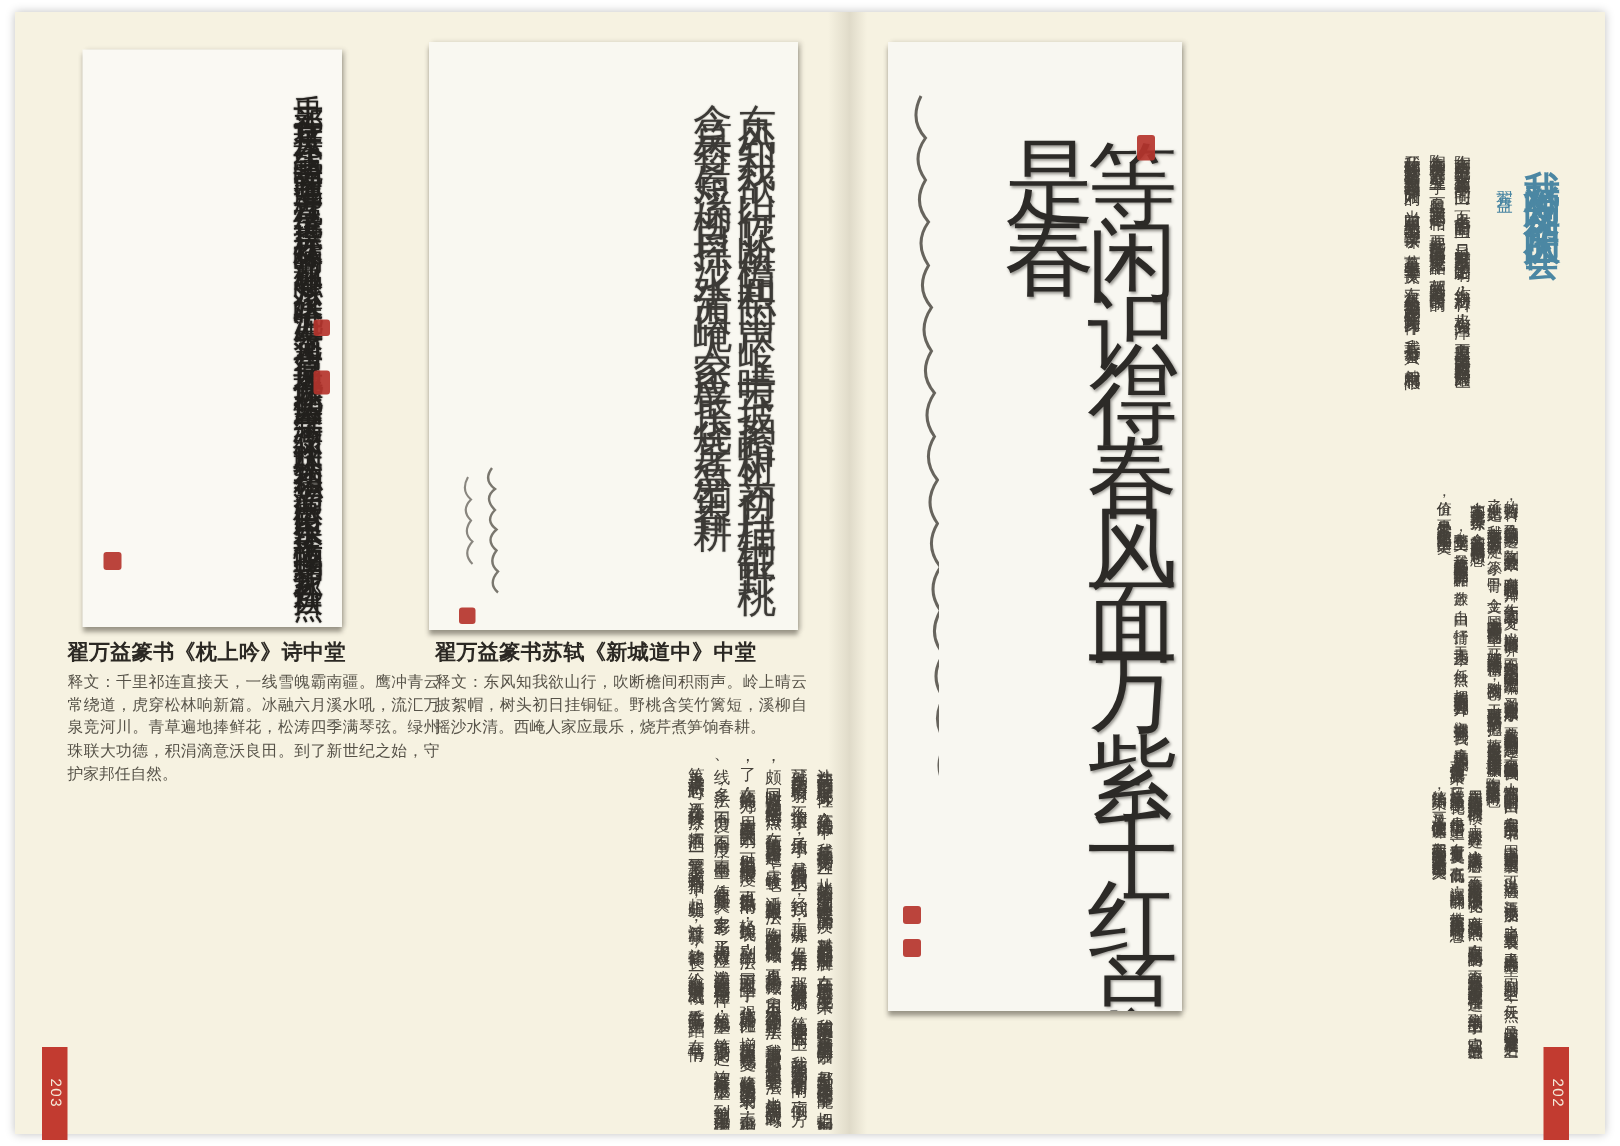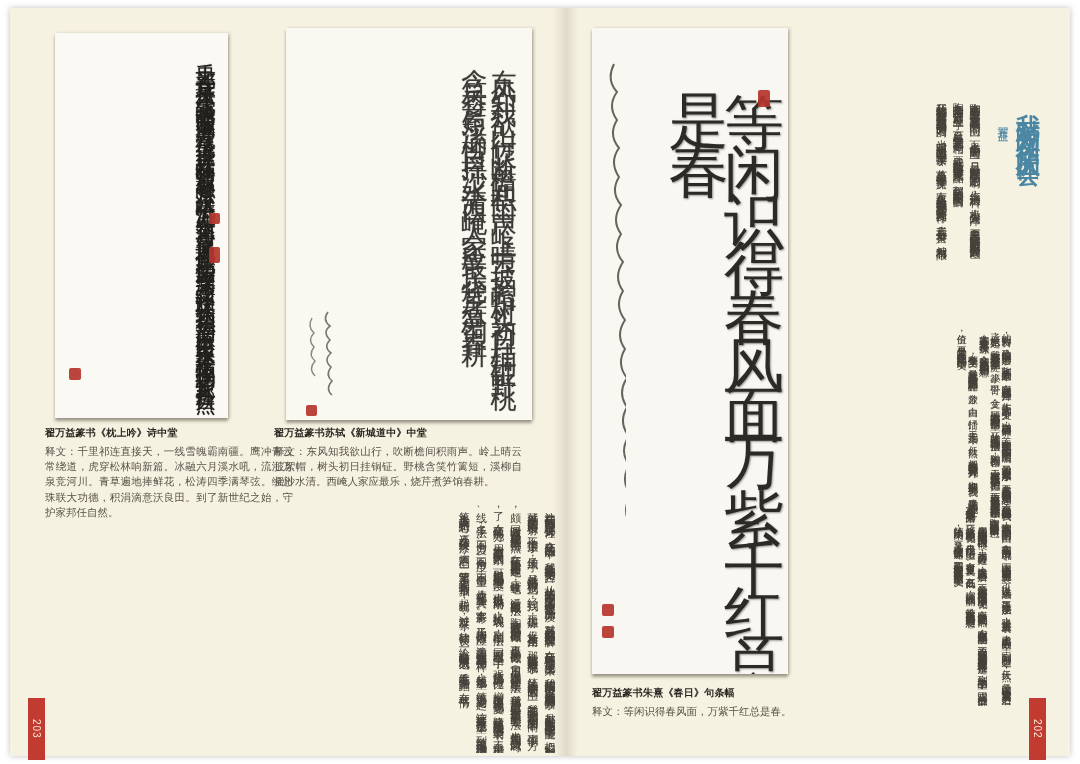--- a/index.html
+++ b/index.html
@@ -29,21 +29,21 @@
   .artwork3 { left:37px; top:20px; width:196px; height:646px; background:#f8f7f1; }
   .artwork3 .vart { position:absolute; right:6px; top:18px; height:612px; width:172px;
                     font-size:60px; line-height:.92; letter-spacing:.82em; color:#2c2a27;
                     text-shadow:1px 1px 2px rgba(30,28,25,.45); }
   .seal { position:absolute; background:#b5342c; border-radius:2px; opacity:.92; }
   .inscription-svg { position:absolute; }
 
   
   .caption { position:absolute; width:248px; }
   .cap-title { font-family:"Liberation Sans","DejaVu Sans",sans-serif; font-weight:bold;
-               font-size:10px; color:#2b2823; letter-spacing:.02em; margin-bottom:4px; }
+               font-size:14px; color:#2b2823; letter-spacing:.02em; margin-bottom:4px; }
   .cap-shiwen { font-size:10.5px; line-height:1.45; color:#565248; text-align:justify; }
 
   
   .vtext { position:absolute; writing-mode:vertical-rl; text-orientation:upright;
            color:#45413a; overflow:hidden; text-align:justify; }
   .vtext p { margin:0; }
   .vtext p.ind { text-indent:2em; }
   .frame-a { right:88px; top:64px;  width:206px; height:232px; font-size:11px; letter-spacing:.1em; line-height:1.52; }
   .frame-b { right:58px; top:318px; width:236px; height:192px; font-size:10px; letter-spacing:.08em; line-height:1.12; }
   .frame-c { right:58px; top:490px; width:244px; height:208px; font-size:10px; letter-spacing:.08em; line-height:1.2; }
@@ -88,21 +88,21 @@
         <path d="M10 10 q-5 9 2 15 q-7 7 0 14 q-6 8 1 14 q-7 8 0 15" fill="none" stroke="#5a564e" stroke-width="1.4" opacity=".7"></path>
       </svg>
       <div class="seal" style="left:20px; bottom:4px; width:11px; height:11px;"></div>
     </div>
 
     <div class="caption" style="left:35px; top:418px;">
       <div class="cap-title">翟万益篆书《枕上吟》诗中堂</div>
       <div class="cap-shiwen">释文：千里祁连直接天，一线雪魄霸南疆。鹰冲青云常绕道，虎穿松林响新篇。冰融六月溪水吼，流汇万泉竞河川。青草遍地捧鲜花，松涛四季满琴弦。绿州珠联大功德，积涓滴意沃良田。到了新世纪之始，守护家邦任自然。</div>
     </div>
 
-    <div class="caption" style="left:264px; top:418px;">
+    <div class="caption" style="left:280px; top:418px;">
       <div class="cap-title">翟万益篆书苏轼《新城道中》中堂</div>
       <div class="cap-shiwen">释文：东风知我欲山行，吹断檐间积雨声。岭上晴云披絮帽，树头初日挂铜钲。野桃含笑竹篱短，溪柳自摇沙水清。西崦人家应最乐，烧芹煮笋饷春耕。</div>
     </div>
 
     <div class="vtext left-block">
       <p>让其在我们的笔下过早地丧失了野性。在笔法的提炼中，我反复地审读陶文拓片，从一张张的拓片中每个文字的细微之中找寻笔法上的异质，对其形成的过程不断加深理解，在自己的笔下放量性地生发出来，我相信陶文中每一个没有被后世利用的特异因子，都是引发陶文风格变迁的原子能量，把它们加以裂变，就可能产生艺术的核辐射，不怕这个原子、质子细小，就是害怕自己找不到，一经找到，加工提炼，促其发生作用，那惊世骇俗的结果就来临了。笔法的选择在大的区间上，我站在了陶戳文字和刻画文字的中间，倾倒于一方，自然就是一种偏颇，同时吸收这两种表现手法的笔法特点，在行笔中大胆运用露锋起笔，露锋收笔，适时加入藏锋手法，陶文的藏锋既不是颜楷的藏锋，也不是小篆的藏锋，用不用《天发神谶》碑的起止手法？我适当挪用了自己在甲骨文创作中积累的一套笔法，当使用到陶文领域时，更是把它夸张化了，在藏锋的地方，用方的度有了很大的区别，可以把笔毛用到最大限度，也可以微风细雨，轻松的表现，剧烈的手法，同时出现在一个字中，强化笔道的对比性，增加审美主体的视觉感受。藏锋起笔的路线不因袭隶书，不重蹈楷书，多路线、多手法，不同力度、不同角度、不同墨量，使变化曲尽其美，丰富多彩。为了加大抒情效应，泼墨的程式和自己草书创作一样，起笔饱泼墨，笔道渗染到了一起，连续写好多字也不泼墨，到笔出现了飞白仍不罢休，当笔头上形成干枯状态时，还是在绞转拧擦，挥洒不已，一笔墨写了一个长长的音乐节拍，起止分明，过渡舒张，韵律修长，给人一种酣畅淋漓之气概。毛笔在纸面上舞蹈，在草书情</p>
     </div>
 
     <div class="pagenum pn-left">
       <span>203</span>
@@ -114,24 +114,20 @@
     <div class="artwork artwork3">
       <div class="vart">等闲识得春风面万紫千红总是春</div>
       <svg class="inscription-svg" style="left:8px; top:30px;" width="26" height="560" viewBox="0 0 26 560">
         <path d="M14 6 q-8 16 3 28 q-10 14 0 28 q-9 15 2 28 q-10 14 0 29 q-9 15 2 28 q-10 15 0 29 q-9 15 2 28 q-10 15 0 29 q-9 15 2 29 q-10 15 0 29 q-9 15 2 29 q-10 15 0 29 q-9 16 2 29 q-10 15 0 29 q-9 16 2 30 q-10 16 0 30 q-8 15 2 28" fill="none" stroke="#4e4a43" stroke-width="2" opacity=".85"></path>
       </svg>
       <div class="seal" style="right:18px; top:62px; width:12px; height:17px;"></div>
       <div class="seal" style="left:10px; bottom:58px; width:12px; height:12px;"></div>
       <div class="seal" style="left:10px; bottom:36px; width:12px; height:12px;"></div>
     </div>
 
-    <div class="caption" style="left:37px; top:678px;">
-      <div class="cap-title">翟万益篆书朱熹《春日》句条幅</div>
-      <div class="cap-shiwen">释文：等闲识得春风面，万紫千红总是春。</div>
-    </div>
 
     <div class="title-block">
       <h1>我对陶文创作的体会</h1><span class="author">翟万益</span>
     </div>
 
     <div class="vtext frame-a">
       <p class="ind">古陶文的研究是早于甲骨文和敦煌卷子的一门学问，一百七十多年的时间里，只是近时对篆刻发生了一定的影响，作为书法材料，极少有人问津，主要原因是文字解决的困难与风格提升的艰巨。</p>
       <p class="ind">陶文每个陶符大部分只是一至五字，而且每个字之间都不尽相同，要把这些散乱的珠子串缀成艺术作品，驾驭的困难是不言而喻的。</p>
       <p class="ind">我开始接触陶文材料是辛未之秋到燕园学习时开始的，当时高明先生给我们上古文字学课，葛英会先生上甲骨文课。有次葛先生给我们每人发了些陶文拓片复印件，我看后十分兴奋，就利用有限</p>
     </div>

